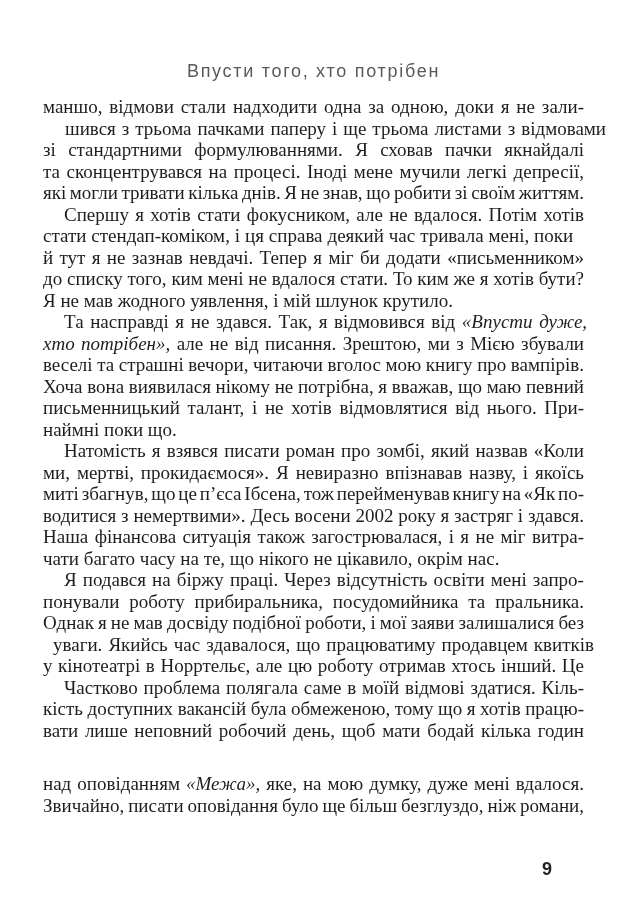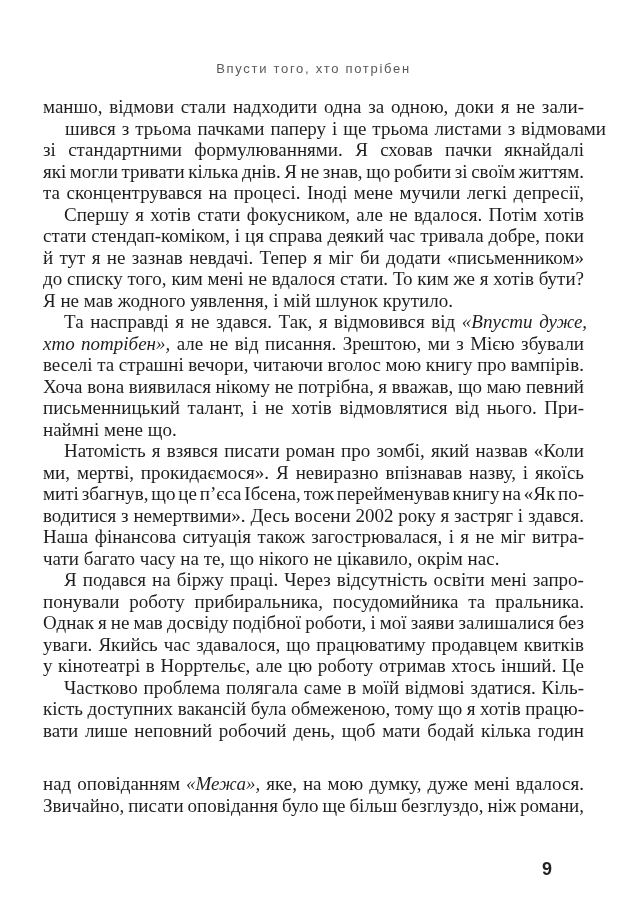--- a/index.html
+++ b/index.html
@@ -8,21 +8,21 @@
     width:627px;height:913px;
     background:#ffffff;
     overflow:hidden;
     font-family:"Liberation Serif","DejaVu Serif",serif;
     color:#1e1e1e;
   }
   .running-head{
     position:absolute;top:61px;left:0;width:100%;
     text-align:center;
     font-family:"Liberation Sans",sans-serif;
-    font-size:13px;
+    font-size:18px;
     letter-spacing:1.7px;
     color:#58595b;
   }
   .body-text{
     position:absolute;top:96px;left:43px;width:541px;
     font-size:19px;
     line-height:21.5px;
   }
   .paragraph{margin:0;padding:0;}
   .line{
@@ -44,51 +44,51 @@
 <body>
 
 <div class="page">
   <div class="running-head">Впусти того, хто потрібен</div>
 
   <div class="body-text">
       <div class="paragraph">
         <div class="line" style="word-spacing: 2.16px;"><span class="lc">маншо, відмови стали надходити одна за одною, доки я не зали-</span></div>
         <div class="line" style="word-spacing: 1.23px; margin-left: 22px;"><span class="lc">шився з трьома пачками паперу і ще трьома листами з відмовами</span></div>
         <div class="line" style="word-spacing: 7.6px;"><span class="lc">зі стандартними формулюваннями. Я сховав пачки якнайдалі</span></div>
+        <div class="line" style="word-spacing: 1.77px;"><span class="lc">та сконцентрувався на процесі. Іноді мене мучили легкі депресії,</span></div>
         <div class="line last" style="word-spacing: -1.17px;"><span class="lc">які могли тривати кілька днів. Я не знав, що робити зі своїм життям.</span></div>
-        <div class="line" style="word-spacing: 1.77px;"><span class="lc">та сконцентрувався на процесі. Іноді мене мучили легкі депресії,</span></div>
       </div>
       <div class="paragraph">
         <div class="line first" style="word-spacing: 1.56px;"><span class="lc">Спершу я хотів стати фокусником, але не вдалося. Потім хотів</span></div>
-        <div class="line" style="word-spacing: 0.18px;"><span class="lc">стати стендап-коміком, і ця справа деякий час тривала добре, поки</span></div>
+        <div class="line" style="word-spacing: 0.18px;"><span class="lc">стати стендап-коміком, і ця справа деякий час тривала мені, поки</span></div>
         <div class="line" style="word-spacing: 1.61px;"><span class="lc">й тут я не зазнав невдачі. Тепер я міг би додати «письменником»</span></div>
         <div class="line" style="word-spacing: 0.06px;"><span class="lc">до списку того, ким мені не вдалося стати. То ким же я хотів бути?</span></div>
         <div class="line last"><span class="lc">Я не мав жодного уявлення, і мій шлунок крутило.</span></div>
       </div>
       <div class="paragraph">
         <div class="line first" style="word-spacing: 1.86px;"><span class="lc">Та насправді я не здався. Так, я відмовився від <em>«Впусти дуже,</em></span></div>
         <div class="line" style="word-spacing: 1.67px;"><span class="lc"><em>хто потрібен»,</em> але не від писання. Зрештою, ми з Мією збували</span></div>
         <div class="line" style="word-spacing: -0.2px;"><span class="lc">веселі та страшні вечори, читаючи вголос мою книгу про вампірів.</span></div>
         <div class="line" style="word-spacing: -0.07px;"><span class="lc">Хоча вона виявилася нікому не потрібна, я вважав, що маю певний</span></div>
         <div class="line" style="word-spacing: 2.92px;"><span class="lc">письменницький талант, і не хотів відмовлятися від нього. При-</span></div>
-        <div class="line last"><span class="lc">наймні мене що.</span></div>
+        <div class="line last"><span class="lc">наймні поки що.</span></div>
       </div>
       <div class="paragraph">
         <div class="line first" style="word-spacing: 1.45px;"><span class="lc">Натомість я взявся писати роман про зомбі, який назвав «Коли</span></div>
         <div class="line" style="word-spacing: 2.21px;"><span class="lc">ми, мертві, прокидаємося». Я невиразно впізнавав назву, і якоїсь</span></div>
         <div class="line" style="word-spacing: -1.89px;"><span class="lc">миті збагнув, що це п’єса Ібсена, тож перейменував книгу на «Як по-</span></div>
         <div class="line" style="word-spacing: 0.06px;"><span class="lc">водитися з немертвими». Десь восени 2002 року я застряг і здався.</span></div>
         <div class="line" style="word-spacing: 1.66px;"><span class="lc">Наша фінансова ситуація також загострювалася, і я не міг витра-</span></div>
         <div class="line last"><span class="lc">чати багато часу на те, що нікого не цікавило, окрім нас.</span></div>
       </div>
       <div class="paragraph">
         <div class="line first" style="word-spacing: 1.32px;"><span class="lc">Я подався на біржу праці. Через відсутність освіти мені запро-</span></div>
         <div class="line" style="word-spacing: 5.15px;"><span class="lc">понували роботу прибиральника, посудомийника та пральника.</span></div>
         <div class="line" style="word-spacing: -0.68px;"><span class="lc">Однак я не мав досвіду подібної роботи, і мої заяви залишалися без</span></div>
-        <div class="line" style="word-spacing: 1.28px;"><span class="lc">уваги. Якийсь час здавалося, що працюватиму продавцем квитків</span></div>
+        <div class="line" style="word-spacing: 1.28px; margin-left: 10px;"><span class="lc">уваги. Якийсь час здавалося, що працюватиму продавцем квитків</span></div>
         <div class="line" style="word-spacing: 0.85px;"><span class="lc">у кінотеатрі в Норртельє, але цю роботу отримав хтось інший. Це</span></div>
       </div>
       <div class="paragraph">
         <div class="line first" style="word-spacing: 1.13px;"><span class="lc">Частково проблема полягала саме в моїй відмові здатися. Кіль-</span></div>
         <div class="line" style="word-spacing: -0.19px;"><span class="lc">кість доступних вакансій була обмеженою, тому що я хотів працю-</span></div>
         <div class="line" style="word-spacing: 2.01px;"><span class="lc">вати лише неповний робочий день, щоб мати бодай кілька годин</span></div>
         <div class="line" style="word-spacing: 1.29px; margin-top: 32px;"><span class="lc">над оповіданням <em>«Межа»,</em> яке, на мою думку, дуже мені вдалося.</span></div>
         <div class="line last" style="word-spacing: -0.84px;"><span class="lc">Звичайно, писати оповідання було ще більш безглуздо, ніж романи,</span></div>
       </div>
     </div>

